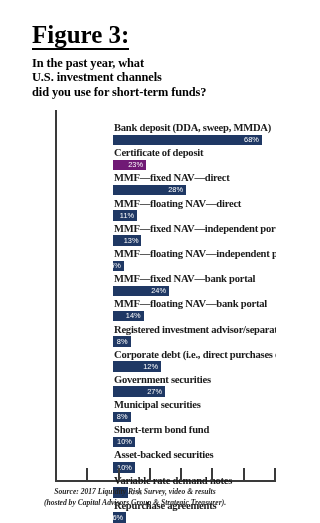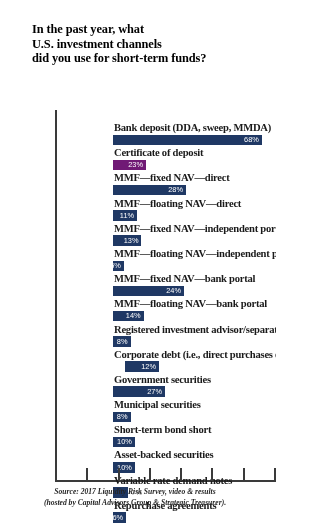--- a/index.html
+++ b/index.html
@@ -150,20 +150,21 @@
     color: #262626;
   }
   .source-note div { white-space: nowrap; }
 </style>
 </head>
 <body>
 
 <div id="figure-root">
 
   <div class="header-block">
+    <div class="figure-title">Figure 3:</div>
     <div class="question-lines">
       <div>In the past year, what</div>
       <div>U.S. investment channels</div>
       <div>did you use for short-term funds?</div>
     </div>
   </div>
 
   <div class="chart-area">
     <div class="axis-left"></div>
     <div class="axis-bottom"></div>
@@ -212,21 +213,21 @@
           <div class="bar-label">MMF—floating NAV—independent portal</div>
           <div class="bar-track" style="width: 219px;">
             <div class="bar-fill" style="width: 10.95px; background: rgb(31, 56, 100);">
               <span class="bar-value">5%</span>
             </div>
           </div>
         </div>
         <div class="bar-row">
           <div class="bar-label">MMF—fixed NAV—bank portal</div>
           <div class="bar-track" style="width: 219px;">
-            <div class="bar-fill" style="width: 71px; background: rgb(31, 56, 100);">
+            <div class="bar-fill" style="width: 56px; background: rgb(31, 56, 100);">
               <span class="bar-value">24%</span>
             </div>
           </div>
         </div>
         <div class="bar-row">
           <div class="bar-label">MMF—floating NAV—bank portal</div>
           <div class="bar-track" style="width: 219px;">
             <div class="bar-fill" style="width: 30.66px; background: rgb(31, 56, 100);">
               <span class="bar-value">14%</span>
             </div>
@@ -236,21 +237,21 @@
           <div class="bar-label">Registered investment advisor/separate acct</div>
           <div class="bar-track" style="width: 219px;">
             <div class="bar-fill" style="width: 17.52px; background: rgb(31, 56, 100);">
               <span class="bar-value">8%</span>
             </div>
           </div>
         </div>
         <div class="bar-row">
           <div class="bar-label">Corporate debt (i.e., direct purchases of CP)</div>
           <div class="bar-track" style="width: 219px;">
-            <div class="bar-fill" style="width: 34px; background: rgb(31, 56, 100); margin-left: 12px;">
+            <div class="bar-fill" style="width: 48px; background: rgb(31, 56, 100);">
               <span class="bar-value">12%</span>
             </div>
           </div>
         </div>
         <div class="bar-row">
           <div class="bar-label">Government securities</div>
           <div class="bar-track" style="width: 219px;">
             <div class="bar-fill" style="width: 52px; background: rgb(31, 56, 100);">
               <span class="bar-value">27%</span>
             </div>
@@ -258,21 +259,21 @@
         </div>
         <div class="bar-row">
           <div class="bar-label">Municipal securities</div>
           <div class="bar-track" style="width: 219px;">
             <div class="bar-fill" style="width: 17.52px; background: rgb(31, 56, 100);">
               <span class="bar-value">8%</span>
             </div>
           </div>
         </div>
         <div class="bar-row">
-          <div class="bar-label">Short-term bond short</div>
+          <div class="bar-label">Short-term bond fund</div>
           <div class="bar-track" style="width: 219px;">
             <div class="bar-fill" style="width: 21.9px; background: rgb(31, 56, 100);">
               <span class="bar-value">10%</span>
             </div>
           </div>
         </div>
         <div class="bar-row">
           <div class="bar-label">Asset-backed securities</div>
           <div class="bar-track" style="width: 219px;">
             <div class="bar-fill" style="width: 21.9px; background: rgb(31, 56, 100);">

